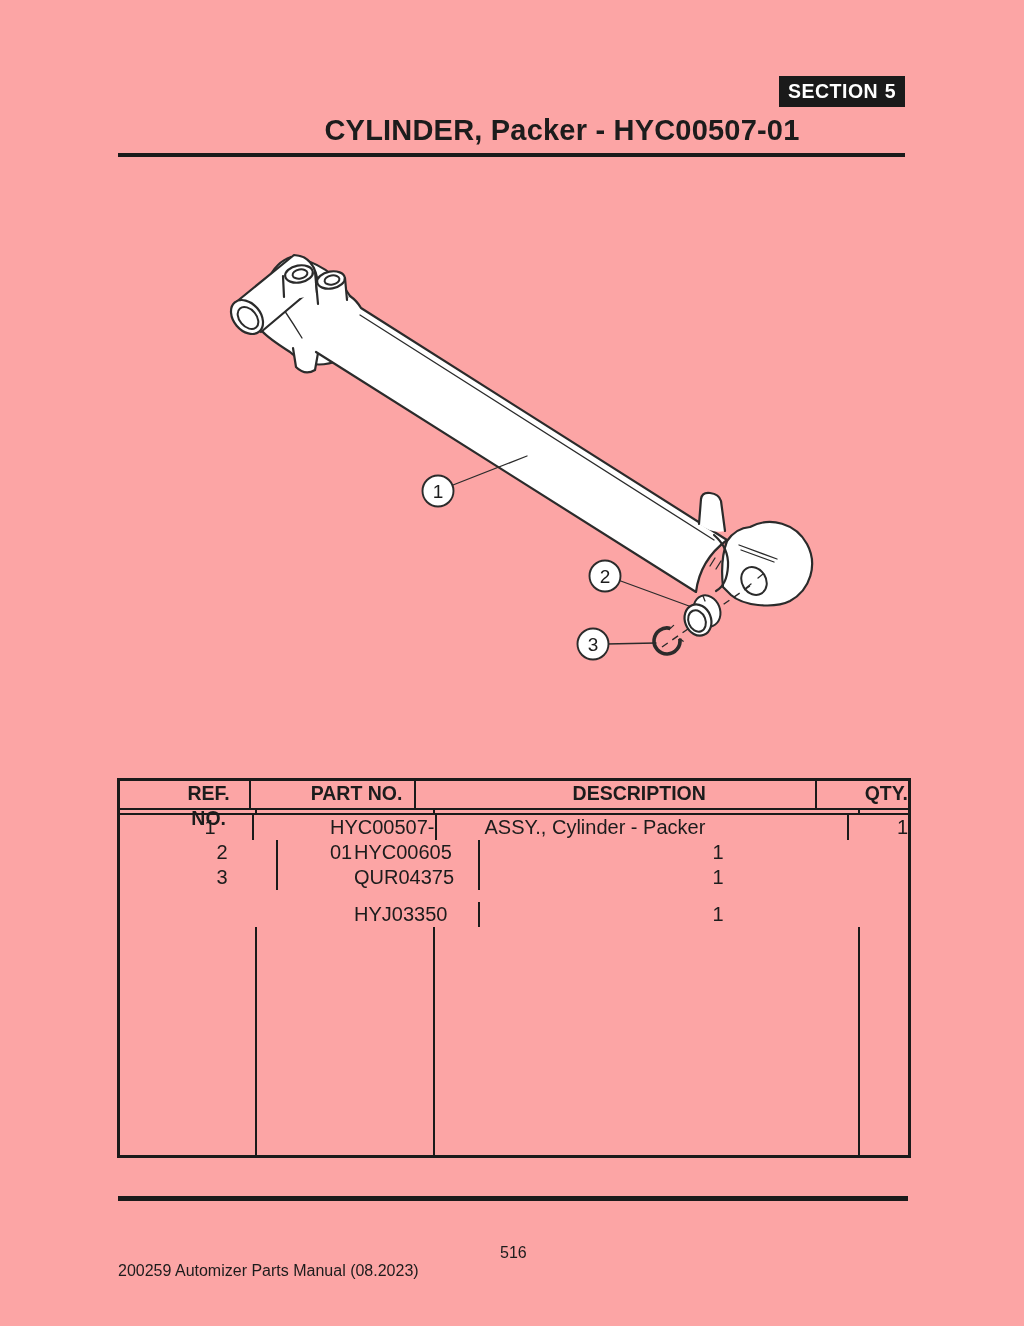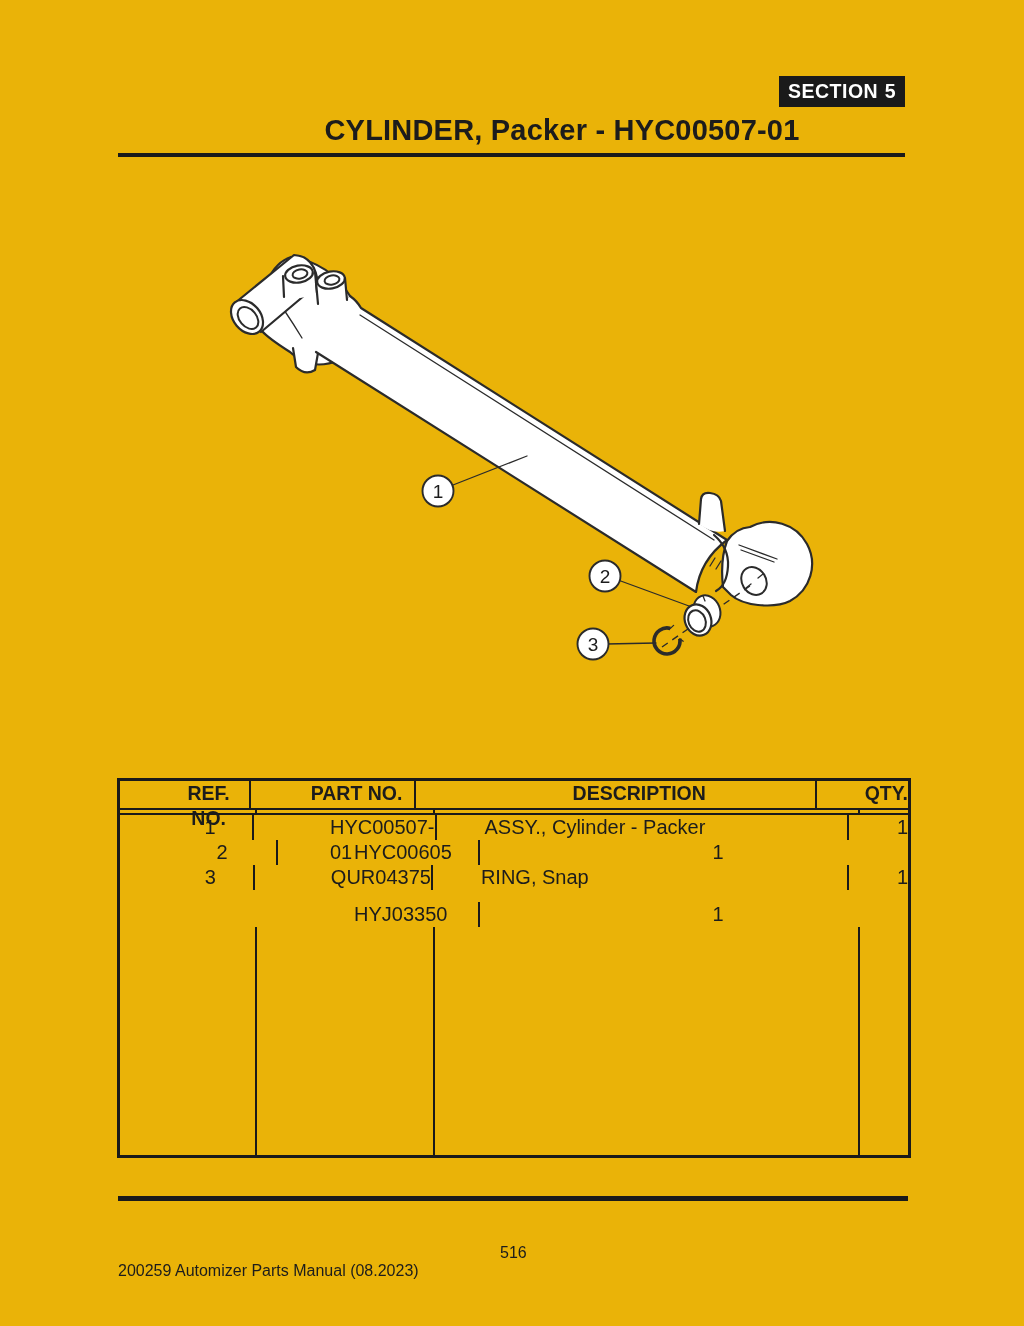--- a/index.html
+++ b/index.html
@@ -1,17 +1,17 @@
 <!DOCTYPE html>
 <html><head>
 <meta charset="utf-8">
 <style>
   html,body{margin:0;padding:0;background:#888;}
   .page{
-    position:relative; width:1024px; height:1326px; background:#eab308;
+    position:relative; width:1024px; height:1326px; background:#fca5a5;
     font-family:"Liberation Sans", sans-serif; color:#1c1c1c; overflow:hidden;
     margin:0 auto;
   }
   
   .section-badge{
     position:absolute; left:779px; top:76px; width:126px; height:31px;
     background:#1a1a1a; color:#ffffff; display:flex; align-items:center;
     justify-content:space-between; padding:0 9px; box-sizing:border-box;
     font-size:19.5px; font-weight:bold; letter-spacing:0.5px;
   }
@@ -181,21 +181,20 @@
       <div class="c c4">1</div>
     </div>
     <div class="trow tbody-row">
       <div class="c c1">2</div>
       <div class="c c2">HYC00605</div>
       <div class="c c4">1</div>
     </div>
     <div class="trow tbody-row">
       <div class="c c1">3</div>
       <div class="c c2">QUR04375</div>
-      <div class="c c3">RING, Snap</div>
       <div class="c c4">1</div>
     </div>
 
     <div class="trow tbody-row kit-row">
       <div class="c c1"></div>
       <div class="c c2">HYJ03350</div>
       <div class="c c4">1</div>
     </div>
 
     <div class="trow tfill">

